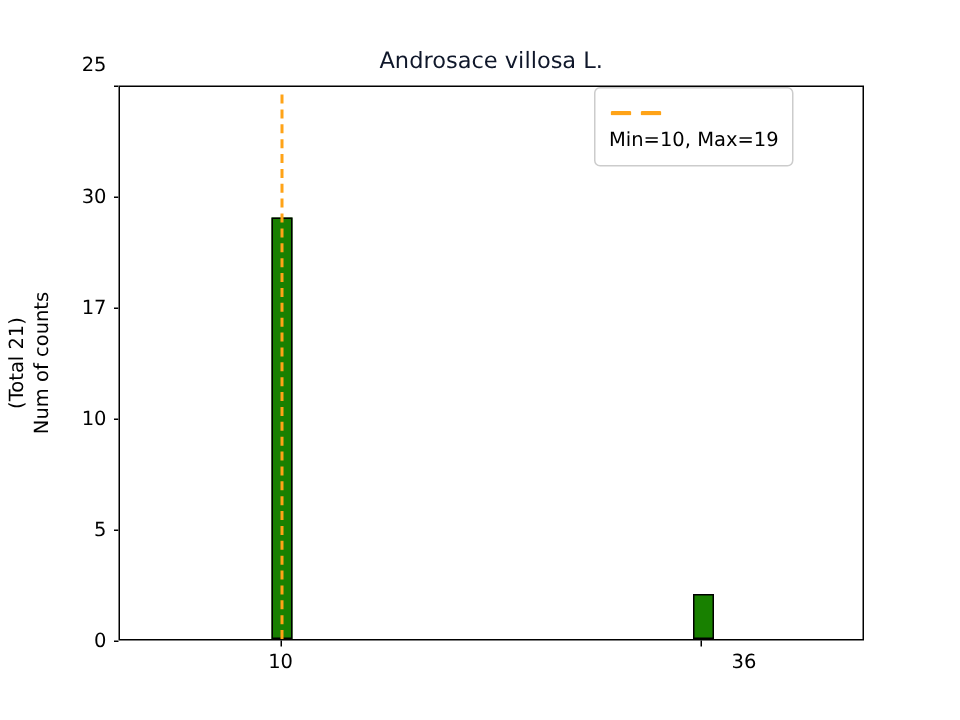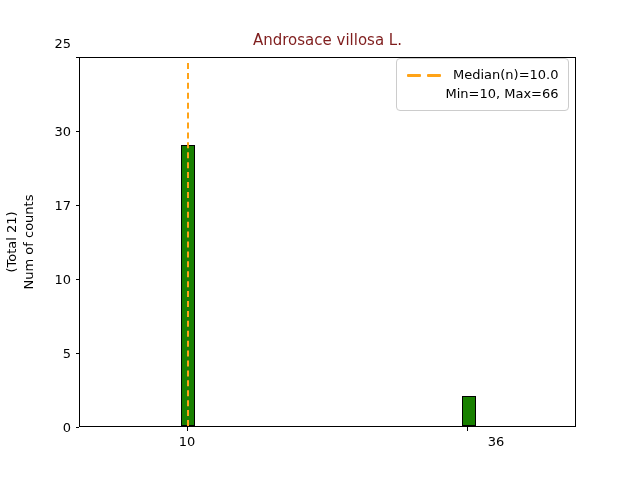--- a/index.html
+++ b/index.html
@@ -24,21 +24,21 @@
 
   
   #chart-title {
     position: absolute;
     left: 79px;
     top: 31px;
     width: 497px;
     text-align: center;
     font-size: 15px;
     line-height: 18px;
-    color: #7f1d1d;
+    color: #0f172a;
     white-space: nowrap;
   }
 
   
   #plot-area {
     position: absolute;
     left: 79px;
     top: 57px;
     width: 497px;
     height: 370px;
@@ -221,20 +221,19 @@
       <div class="xtick-label" style="left: 467.957px; top: 435px; margin-left: 28px;">36</div>
     </div>
 
 
   <div id="legend">
     <div class="legend-row">
       <span class="legend-key">
         <span class="dash d1" style="border-top-color: rgb(255, 163, 23);"></span>
         <span class="dash d2" style="border-top-color: rgb(255, 163, 23);"></span>
       </span>
-      <span class="legend-text">Median(n)=10.0</span>
     </div>
     <div class="legend-row second">
-      <span class="legend-text">Min=10, Max=66</span>
+      <span class="legend-text">Min=10, Max=19</span>
     </div>
   </div>
 
 </div>
 
 </body></html>

